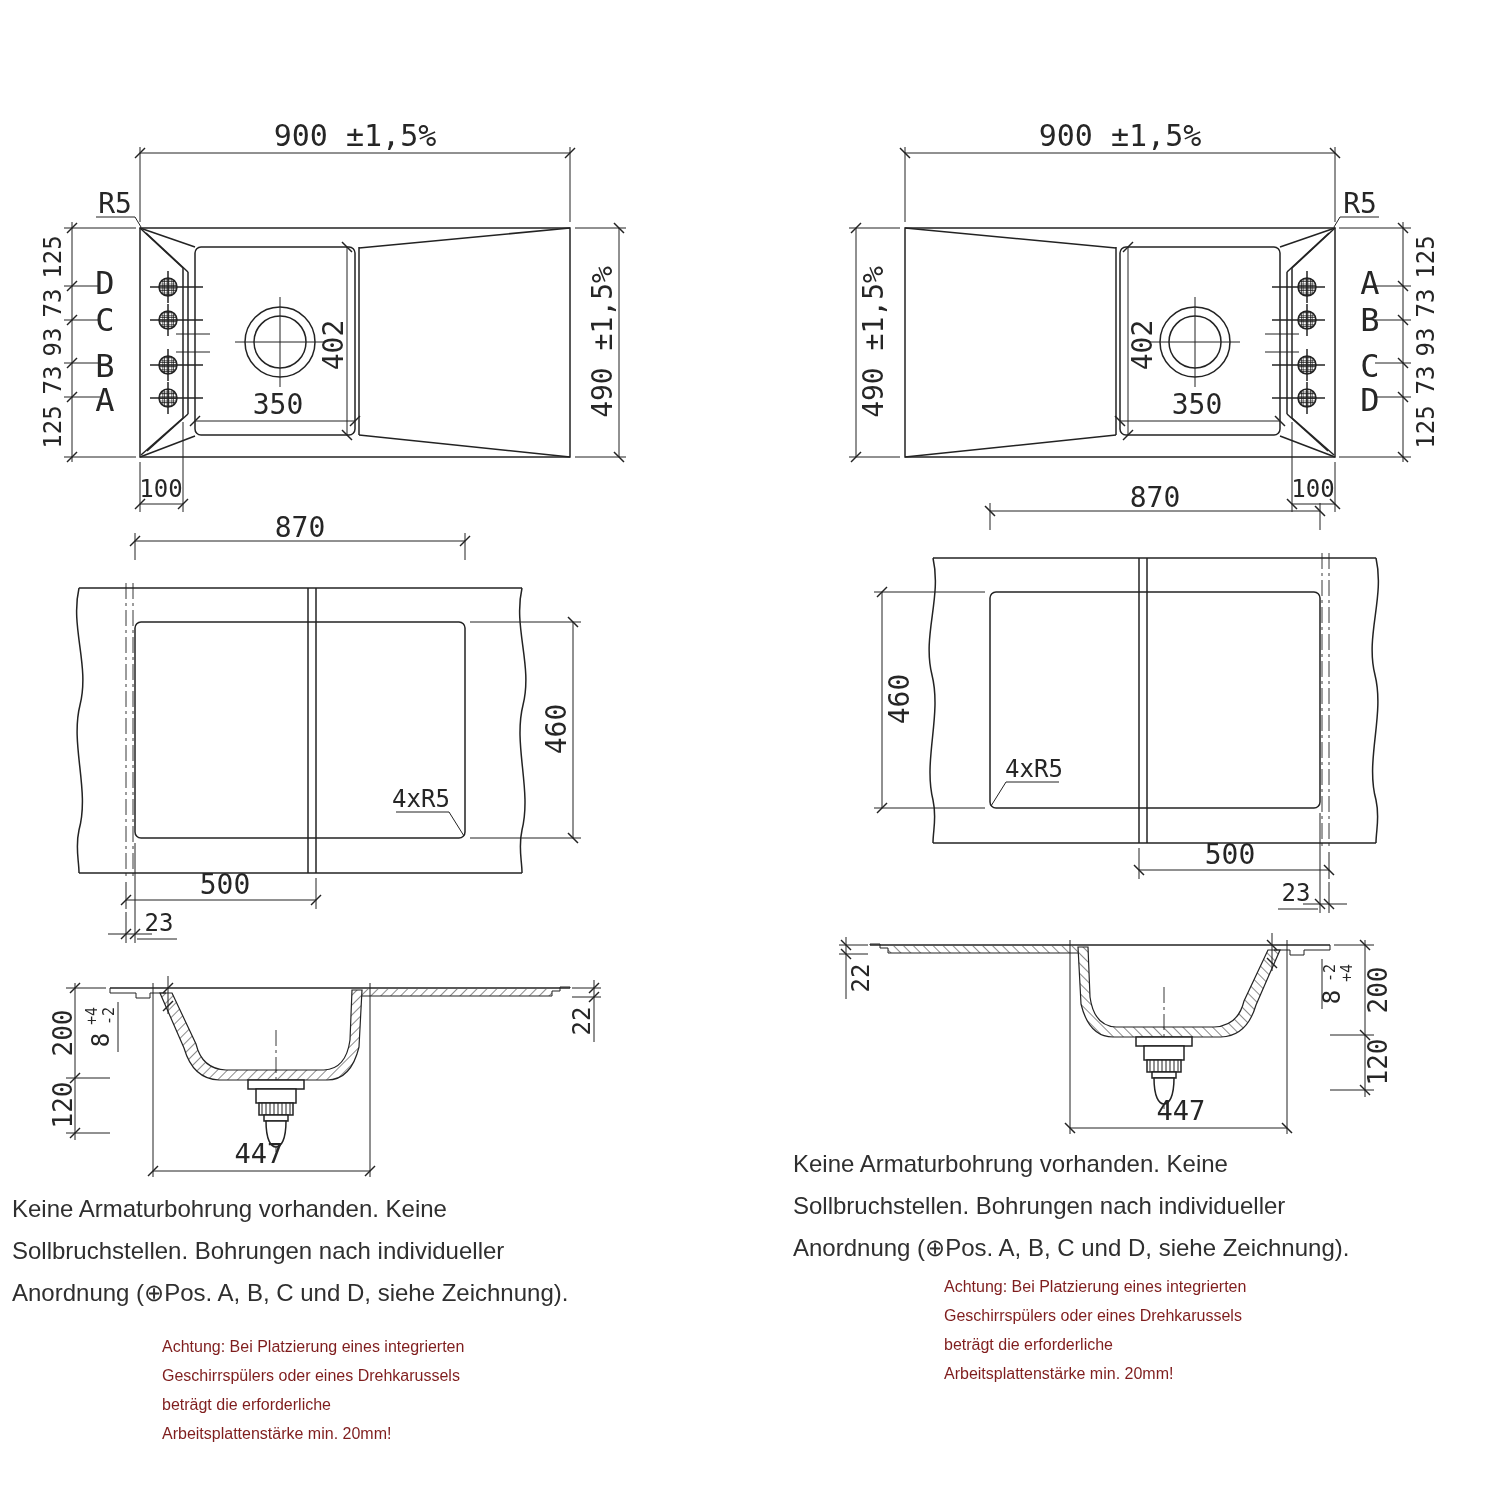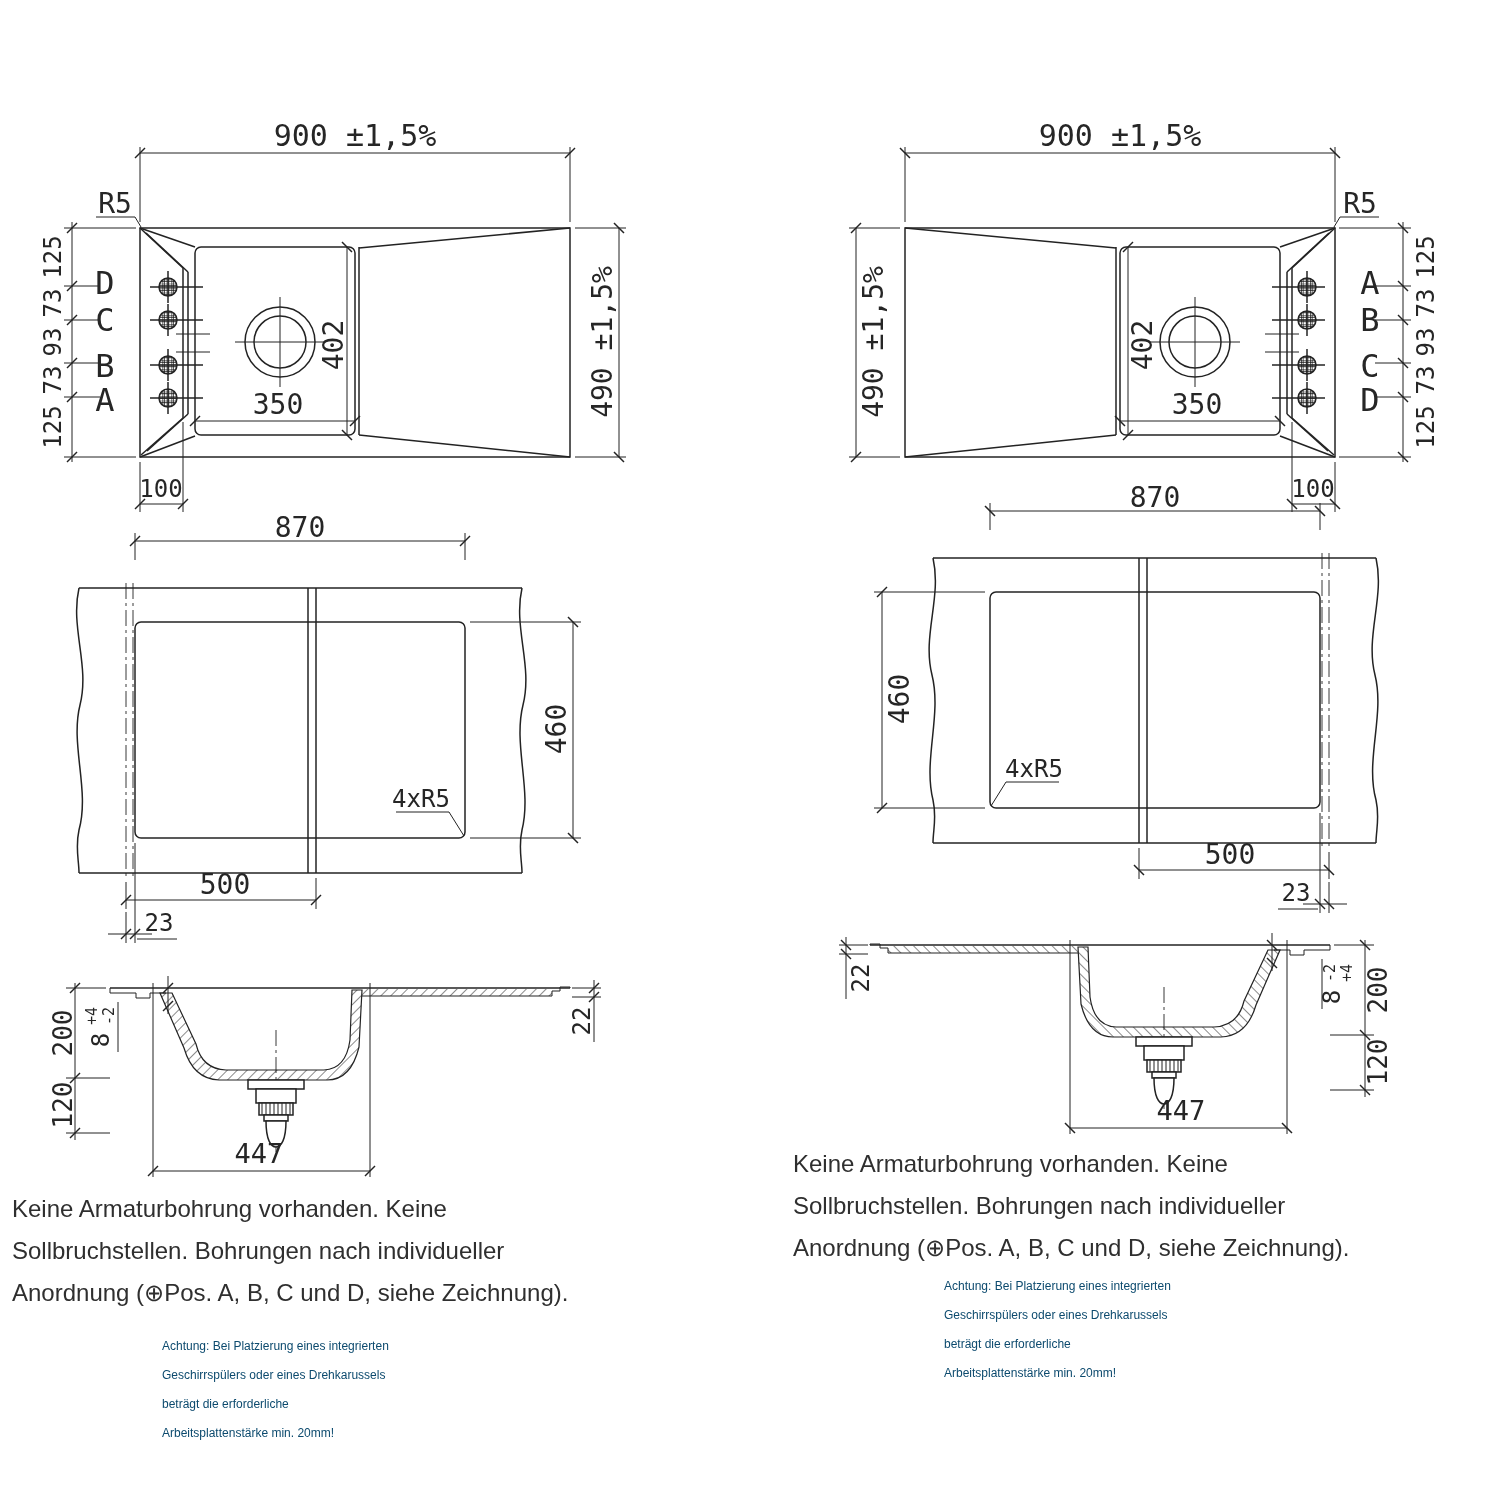--- a/index.html
+++ b/index.html
@@ -16,22 +16,22 @@
   .geo .hw{fill:url(#hp);stroke-width:1.2;}
   .geo .hb{fill:url(#hp);stroke:none;}
   .geo .wf{fill:#fff;}
   
   .cad{font-family:"DejaVu Sans Mono",monospace;fill:#262626;text-anchor:middle;}
   .s32{font-size:32px;}.s30{font-size:30px;}.s28{font-size:28px;}
   .s27{font-size:27px;}.s26{font-size:26px;}.s24{font-size:24px;}.s15{font-size:15px;}
   
   .note{position:absolute;font-family:Liberation Sans, sans-serif;color:#2f2f2f;
         font-size:24px;line-height:42px;white-space:nowrap;}
-  .warn{position:absolute;font-family:"Liberation Sans",sans-serif;color:#0c4a6e;
-        font-size:12px;line-height:29px;white-space:nowrap;}
+  .warn{position:absolute;font-family:"Liberation Sans",sans-serif;color:#7f1d1d;
+        font-size:16px;line-height:29px;white-space:nowrap;}
 </style>
 </head>
 <body>
 
 <div id="sheet">
 <svg width="1500" height="1500" viewBox="0 0 1500 1500">
   <defs>
     <marker id="tk" markerWidth="14" markerHeight="14" refX="0" refY="0" orient="auto" markerUnits="userSpaceOnUse" viewBox="-7 -7 14 14">
       <path d="M-5,5 L5,-5" stroke="#232323" stroke-width="1.5"></path>
     </marker>

